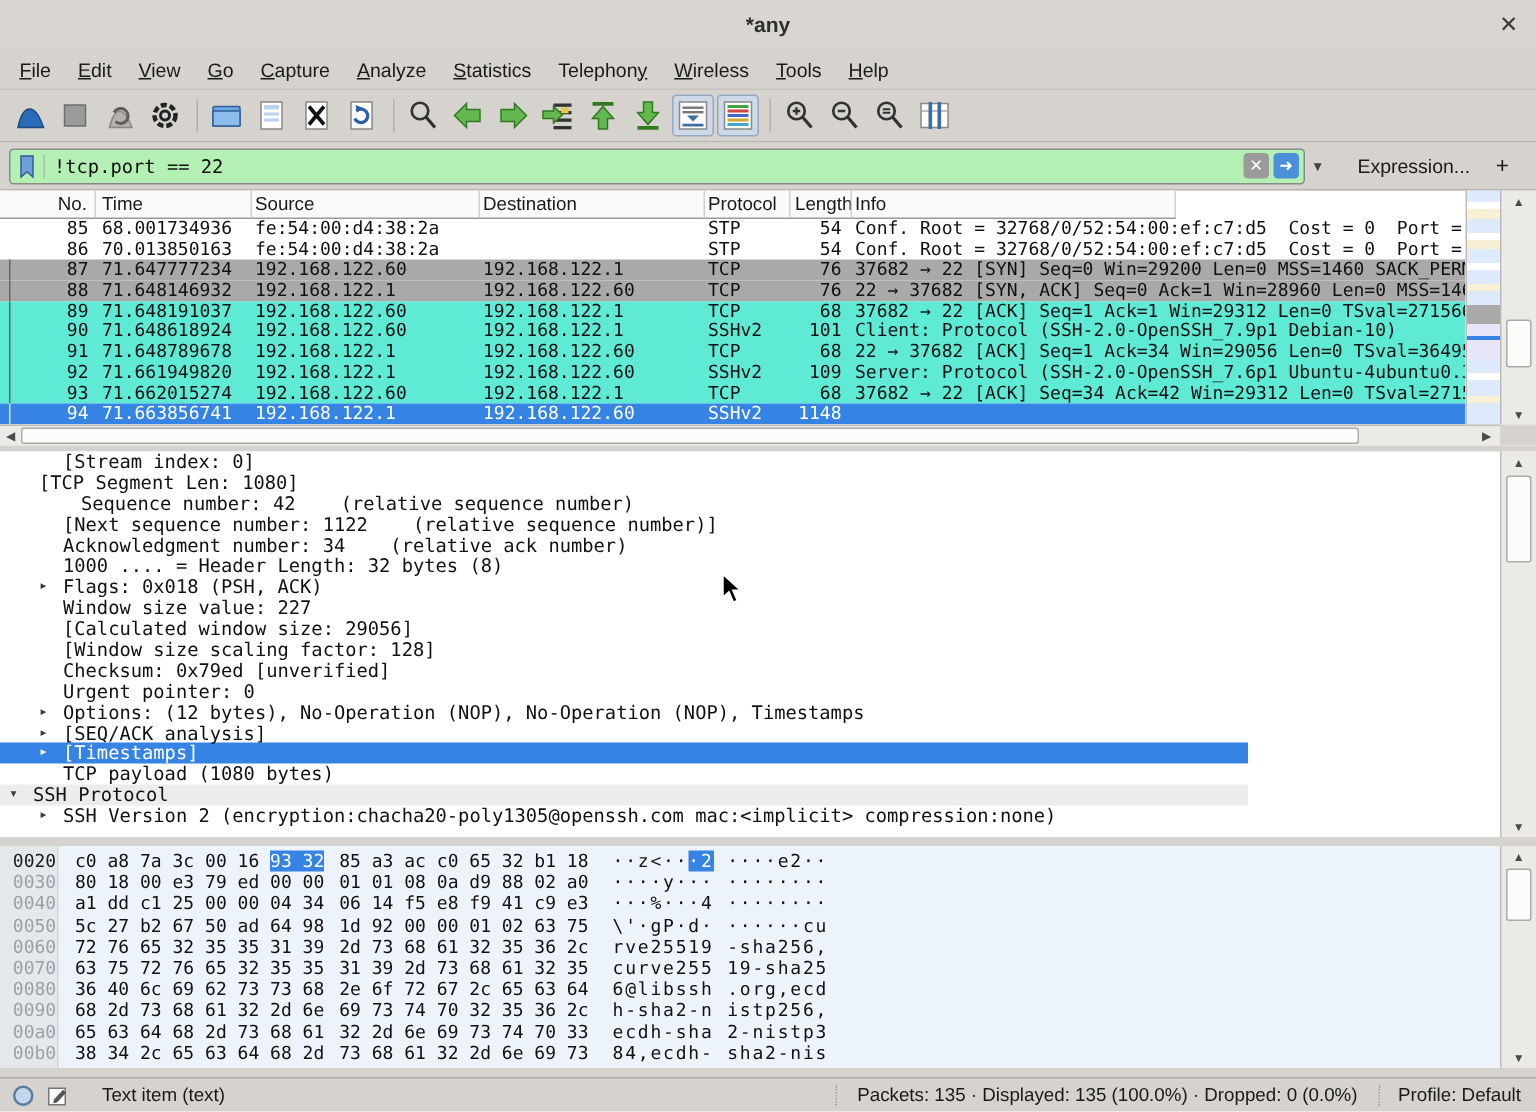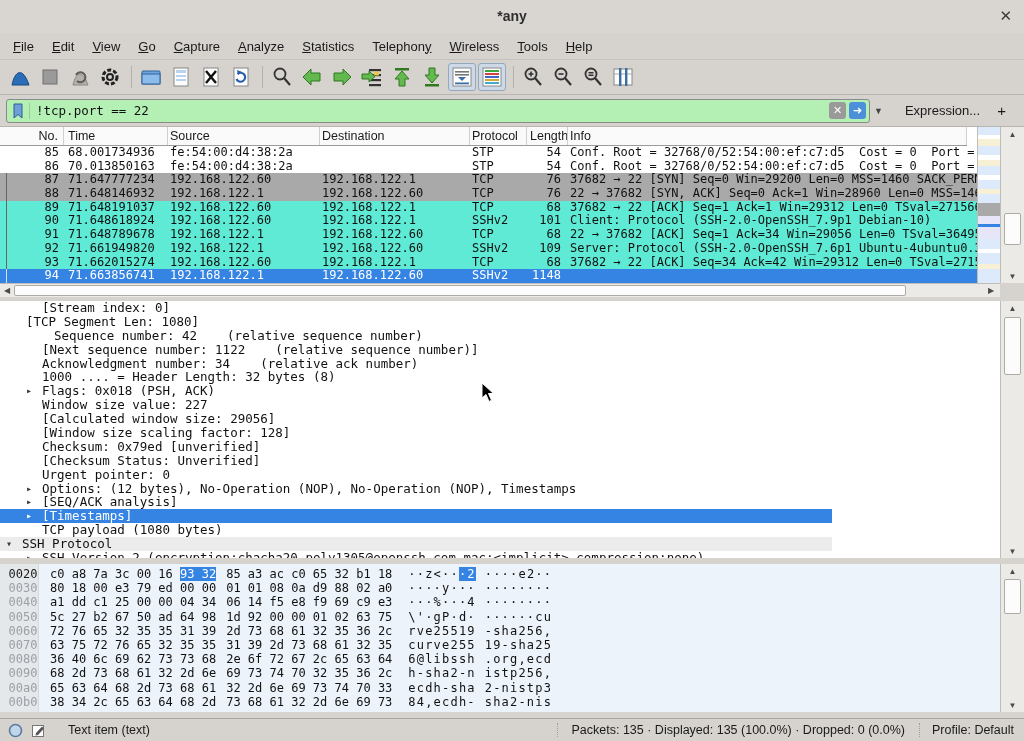--- a/index.html
+++ b/index.html
@@ -22,21 +22,21 @@
   #filterbar{left:0;top:95px;width:1024px;height:32px;background:#d6d3cf;border-bottom:1px solid #b8b4b0;display:flex;align-items:center;padding:0 6px;box-sizing:border-box;}
   #filterfield{flex:0 0 862px;height:22px;background:#b4f0b4;border:1px solid #8a8a8a;border-radius:3px;display:flex;align-items:center;position:relative;}
   #filterfield .ftext{font-family:"DejaVu Sans Mono",monospace;font-size:12.5px;color:#101010;margin-left:6px;flex:1;white-space:pre;overflow:hidden;}
   .fbtn{width:17px;height:17px;border-radius:3px;display:flex;align-items:center;justify-content:center;color:#fff;font-size:11px;margin-right:3px;}
   .fclear{background:#9a9a9a;}
   .fapply{background:#4d90d9;}
   .fdrop{color:#444;font-size:9px;padding:0 4px;}
   #exprbtn{margin-left:18px;color:#1a1a1a;}
   #addfilter{margin-left:auto;margin-right:6px;font-size:15px;color:#1a1a1a;padding:0 6px;}
   
-  #plheader{left:0;top:127px;width:967px;height:19px;background:#fbfafa;border-bottom:1px solid #9e9a96;display:flex;box-sizing:border-box;}
+  #plheader{left:0;top:127px;width:784px;height:19px;background:#fbfafa;border-bottom:1px solid #9e9a96;display:flex;box-sizing:border-box;}
   .hcol{border-right:1px solid #d2d0ce;box-sizing:border-box;padding:2px 0 0 3px;font-size:12.5px;color:#1a1a1a;overflow:hidden;white-space:pre;flex-shrink:0;}
   #prows{left:0;top:146px;width:977px;height:137px;overflow:hidden;background:#fff;}
   .prow{display:flex;height:13.7px;font-family:"DejaVu Sans Mono",monospace;font-size:12px;line-height:13.7px;position:relative;}
   .prow.plain{background:#fff;}
   .prow.gray{background:#a9a9a9;}
   .prow.lav{background:#5eead4;}
   .prow.sel{background:#3584e4;color:#fff;}
   .prow.rel::before{content:'';position:absolute;left:6px;top:0;bottom:0;width:1px;background:#666;}
   .prow.sel.rel::before{background:#cfe2f8;}
   .pc{overflow:hidden;white-space:pre;flex-shrink:0;box-sizing:border-box;}
@@ -407,21 +407,20 @@
       <div class="dline" style="padding-left: 26px; flex-direction: column;"><span class="darr"></span><span class="dtxt">[TCP Segment Len: 1080]</span></div>
       <div class="dline" style="padding-left: 38px;"><span class="darr"></span><span class="dtxt">Sequence number: 42    (relative sequence number)</span></div>
       <div class="dline" style="padding-left: 26px;"><span class="darr"></span><span class="dtxt">[Next sequence number: 1122    (relative sequence number)]</span></div>
       <div class="dline" style="padding-left: 26px;"><span class="darr"></span><span class="dtxt">Acknowledgment number: 34    (relative ack number)</span></div>
       <div class="dline" style="padding-left: 26px;"><span class="darr"></span><span class="dtxt">1000 .... = Header Length: 32 bytes (8)</span></div>
       <div class="dline" style="padding-left: 26px;"><span class="darr">▸</span><span class="dtxt">Flags: 0x018 (PSH, ACK)</span></div>
       <div class="dline" style="padding-left: 26px;"><span class="darr"></span><span class="dtxt">Window size value: 227</span></div>
       <div class="dline" style="padding-left: 26px;"><span class="darr"></span><span class="dtxt">[Calculated window size: 29056]</span></div>
       <div class="dline" style="padding-left: 26px;"><span class="darr"></span><span class="dtxt">[Window size scaling factor: 128]</span></div>
       <div class="dline" style="padding-left: 26px;"><span class="darr"></span><span class="dtxt">Checksum: 0x79ed [unverified]</span></div>
-      <div class="dline" style="padding-left: 26px;"><span class="darr"></span><span class="dtxt">[Checksum Status: Unverified]</span></div>
       <div class="dline" style="padding-left: 26px;"><span class="darr"></span><span class="dtxt">Urgent pointer: 0</span></div>
       <div class="dline" style="padding-left: 26px;"><span class="darr">▸</span><span class="dtxt">Options: (12 bytes), No-Operation (NOP), No-Operation (NOP), Timestamps</span></div>
       <div class="dline" style="padding-left: 26px;"><span class="darr">▸</span><span class="dtxt">[SEQ/ACK analysis]</span></div>
       <div class="dline dsel" style="padding-left: 26px;"><span class="darr">▸</span><span class="dtxt">[Timestamps]</span></div>
       <div class="dline" style="padding-left: 26px;"><span class="darr"></span><span class="dtxt">TCP payload (1080 bytes)</span></div>
       <div class="dline dshade" style="padding-left: 6px;"><span class="darr">▾</span><span class="dtxt">SSH Protocol</span></div>
       <div class="dline" style="padding-left: 26px;"><span class="darr">▸</span><span class="dtxt">SSH Version 2 (encryption:chacha20-poly1305@openssh.com mac:&lt;implicit&gt; compression:none)</span></div>
     </div>
   </div>
 <div id="vscroll-detail" class="abs sbv">
@@ -432,21 +431,21 @@
 
 <div id="split2" class="abs splitter">
     <span class="dots">······</span>
   </div>
 
 <div id="hexpane" class="abs">
   <div id="offstrip"></div>
   <div id="hrows">
       <div class="hxrow"><span class="off dark">0020</span><span class="hx g1"><span>c0 a8 7a 3c 00 16 </span><span class="hl">93 32</span></span><span class="hx g2">85 a3 ac c0 65 32 b1 18</span><span class="asc a1"><span>··z&lt;··</span><span class="hl">·2</span></span><span class="asc a2">····e2··</span></div>
       <div class="hxrow"><span class="off">0030</span><span class="hx g1">80 18 00 e3 79 ed 00 00</span><span class="hx g2">01 01 08 0a d9 88 02 a0</span><span class="asc a1">····y···</span><span class="asc a2">········</span></div>
-      <div class="hxrow"><span class="off">0040</span><span class="hx g1">a1 dd c1 25 00 00 04 34</span><span class="hx g2">06 14 f5 e8 f9 69 c9 e3</span><span class="asc a1">···%···4</span><span class="asc a2">········</span></div>
+      <div class="hxrow"><span class="off">0040</span><span class="hx g1">a1 dd c1 25 00 00 04 34</span><span class="hx g2">06 14 f5 e8 f9 41 c9 e3</span><span class="asc a1">···%···4</span><span class="asc a2">········</span></div>
       <div class="hxrow"><span class="off">0050</span><span class="hx g1">5c 27 b2 67 50 ad 64 98</span><span class="hx g2">1d 92 00 00 01 02 63 75</span><span class="asc a1">\'·gP·d·</span><span class="asc a2">······cu</span></div>
       <div class="hxrow"><span class="off">0060</span><span class="hx g1">72 76 65 32 35 35 31 39</span><span class="hx g2">2d 73 68 61 32 35 36 2c</span><span class="asc a1">rve25519</span><span class="asc a2">-sha256,</span></div>
       <div class="hxrow"><span class="off">0070</span><span class="hx g1">63 75 72 76 65 32 35 35</span><span class="hx g2">31 39 2d 73 68 61 32 35</span><span class="asc a1">curve255</span><span class="asc a2">19-sha25</span></div>
       <div class="hxrow"><span class="off">0080</span><span class="hx g1">36 40 6c 69 62 73 73 68</span><span class="hx g2">2e 6f 72 67 2c 65 63 64</span><span class="asc a1">6@libssh</span><span class="asc a2">.org,ecd</span></div>
       <div class="hxrow"><span class="off">0090</span><span class="hx g1">68 2d 73 68 61 32 2d 6e</span><span class="hx g2">69 73 74 70 32 35 36 2c</span><span class="asc a1">h-sha2-n</span><span class="asc a2">istp256,</span></div>
       <div class="hxrow"><span class="off">00a0</span><span class="hx g1">65 63 64 68 2d 73 68 61</span><span class="hx g2">32 2d 6e 69 73 74 70 33</span><span class="asc a1">ecdh-sha</span><span class="asc a2">2-nistp3</span></div>
       <div class="hxrow"><span class="off">00b0</span><span class="hx g1">38 34 2c 65 63 64 68 2d</span><span class="hx g2">73 68 61 32 2d 6e 69 73</span><span class="asc a1">84,ecdh-</span><span class="asc a2">sha2-nis</span></div>
     </div>
 </div>
 <div id="vscroll-hex" class="abs sbv">

